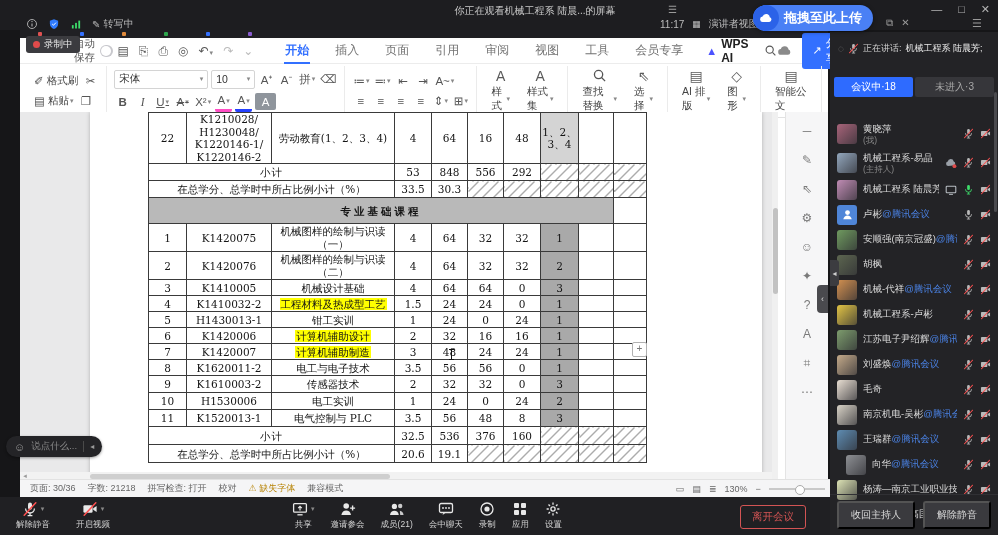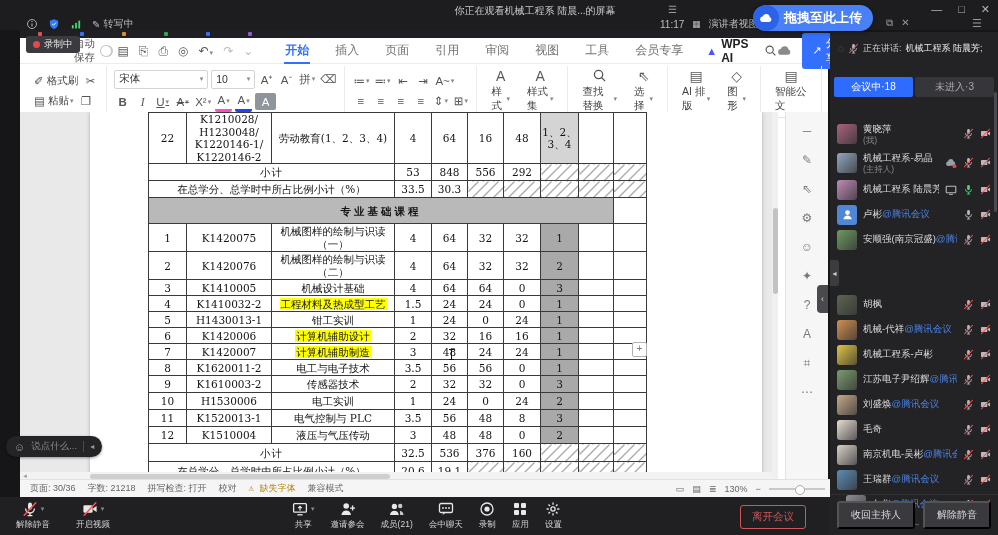--- a/index.html
+++ b/index.html
@@ -78,21 +78,21 @@
   #vscroll{position:absolute;left:752px;top:0;width:7px;height:368px;background:#f0f0f0;}
   #vscroll i{position:absolute;left:1px;top:96px;width:5px;height:86px;background:#c2c2c2;border-radius:3px;display:block;}
   #hscroll{position:absolute;left:0;bottom:0;width:752px;height:8px;background:#f2f2f2;display:flex;align-items:center;}
   #hscroll .arr{width:10px;color:#999;font-size:7px;text-align:center;}
   #hscroll .thumb{margin-left:60px;width:300px;height:5px;border-radius:3px;background:#cfcfcf;}
   #sidetools{position:absolute;right:0;top:82px;width:42px;height:368px;background:#f6f6f7;border-left:1px solid #e4e4e4;display:flex;flex-direction:column;align-items:center;padding-top:12px;gap:15px;color:#7a7a7a;font-size:12px;}
   #collapse-tab{position:absolute;right:0;top:255px;width:11px;height:28px;background:#4a4a4e;color:#ddd;border-radius:4px 0 0 4px;font-size:9px;display:flex;align-items:center;justify-content:center;z-index:4;}
 
   
   #statusbar{position:absolute;left:0;bottom:0;width:808px;height:17px;background:#f5f5f6;border-top:1px solid #e2e2e2;display:flex;align-items:center;padding:0 10px;font-size:9px;color:#666;gap:12px;}
-  #statusbar .warn{color:#b8860b;font-family:Liberation Mono, monospace;}
+  #statusbar .warn{color:#b8860b;}
   #sb-right{margin-left:auto;display:flex;align-items:center;gap:8px;}
   #zoom-slider{width:56px;height:2px;background:#c9c9c9;position:relative;}
   #zoom-slider i{position:absolute;left:26px;top:-3px;width:8px;height:8px;border-radius:50%;background:#fff;border:1px solid #aaa;display:block;}
 
   
   #recbadge{position:absolute;left:26px;top:36px;height:17px;background:#3b3b3f;border-radius:3px;display:flex;align-items:center;gap:4px;padding:0 7px;z-index:30;}
   #recbadge .dot{width:7px;height:7px;border-radius:50%;background:#e04b4b;}
   #recbadge .t{color:#e8e8e8;font-size:9.5px;}
   #chatpill{position:absolute;left:6px;top:436px;height:21px;background:#242427;border-radius:11px;display:flex;align-items:center;padding:0 8px;gap:6px;z-index:30;box-shadow:0 1px 3px rgba(0,0,0,.4);}
   #chatpill .face{color:#9a9a9a;font-size:11px;}
@@ -588,32 +588,20 @@
               <td class="code">K1520013-1</td>
               <td>电气控制与 PLC</td>
               <td>3.5</td>
               <td>56</td>
               <td>48</td>
               <td>8</td>
               <td class="term">3</td>
               <td></td>
               <td></td>
             </tr>
-            <tr style="height: 17px;">
-              <td>12</td>
-              <td class="code">K1510004</td>
-              <td>液压与气压传动</td>
-              <td>3</td>
-              <td>48</td>
-              <td>48</td>
-              <td>0</td>
-              <td class="term">2</td>
-              <td></td>
-              <td></td>
-            </tr>
             <tr style="height: 18px;">
               <td class="lbl" colspan="3">小计</td>
               <td>32.5</td>
               <td>536</td>
               <td>376</td>
               <td>160</td>
               <td class="diag"></td>
               <td class="diag"></td>
               <td class="diag"></td>
             </tr>
@@ -832,21 +820,21 @@
           </span>
           <span>
             <svg width="11" height="11" viewBox="0 0 16 16" fill="none" xmlns="http://www.w3.org/2000/svg">
               <rect x="1.4" y="4.2" width="9.2" height="7.6" rx="1.4" fill="#b9b9b9"></rect>
               <path d="M11.2 7.2l3.4-2.1v5.8l-3.4-2.1z" fill="#b9b9b9"></path>
               <path d="M2.2 14.2L13.8 1.8" stroke="#ff5050" stroke-width="1.5" stroke-linecap="round"></path>
             </svg>
           </span>
         </div>
       </div>
-      <div class="prow" style="height: 25px; margin-top: 40px;">
+      <div class="prow" style="height: 25px;">
         <div class="pav" style="background: linear-gradient(135deg, rgb(93, 102, 80) 0%, rgb(46, 46, 51) 130%);"></div>
         <div class="pnames">
           <span class="pname">胡枫</span>
         </div>
         <div class="picons">
           <span>
             <svg width="11" height="11" viewBox="0 0 16 16" fill="none" xmlns="http://www.w3.org/2000/svg">
               <rect x="6" y="1.6" width="4" height="7.2" rx="2" fill="#b9b9b9"></rect>
               <path d="M3.6 7.6a4.4 4.4 0 0 0 8.8 0" stroke="#b9b9b9" stroke-width="1.3"></path>
               <path d="M8 12.2v2.2M5.6 14.6h4.8" stroke="#b9b9b9" stroke-width="1.3"></path>

